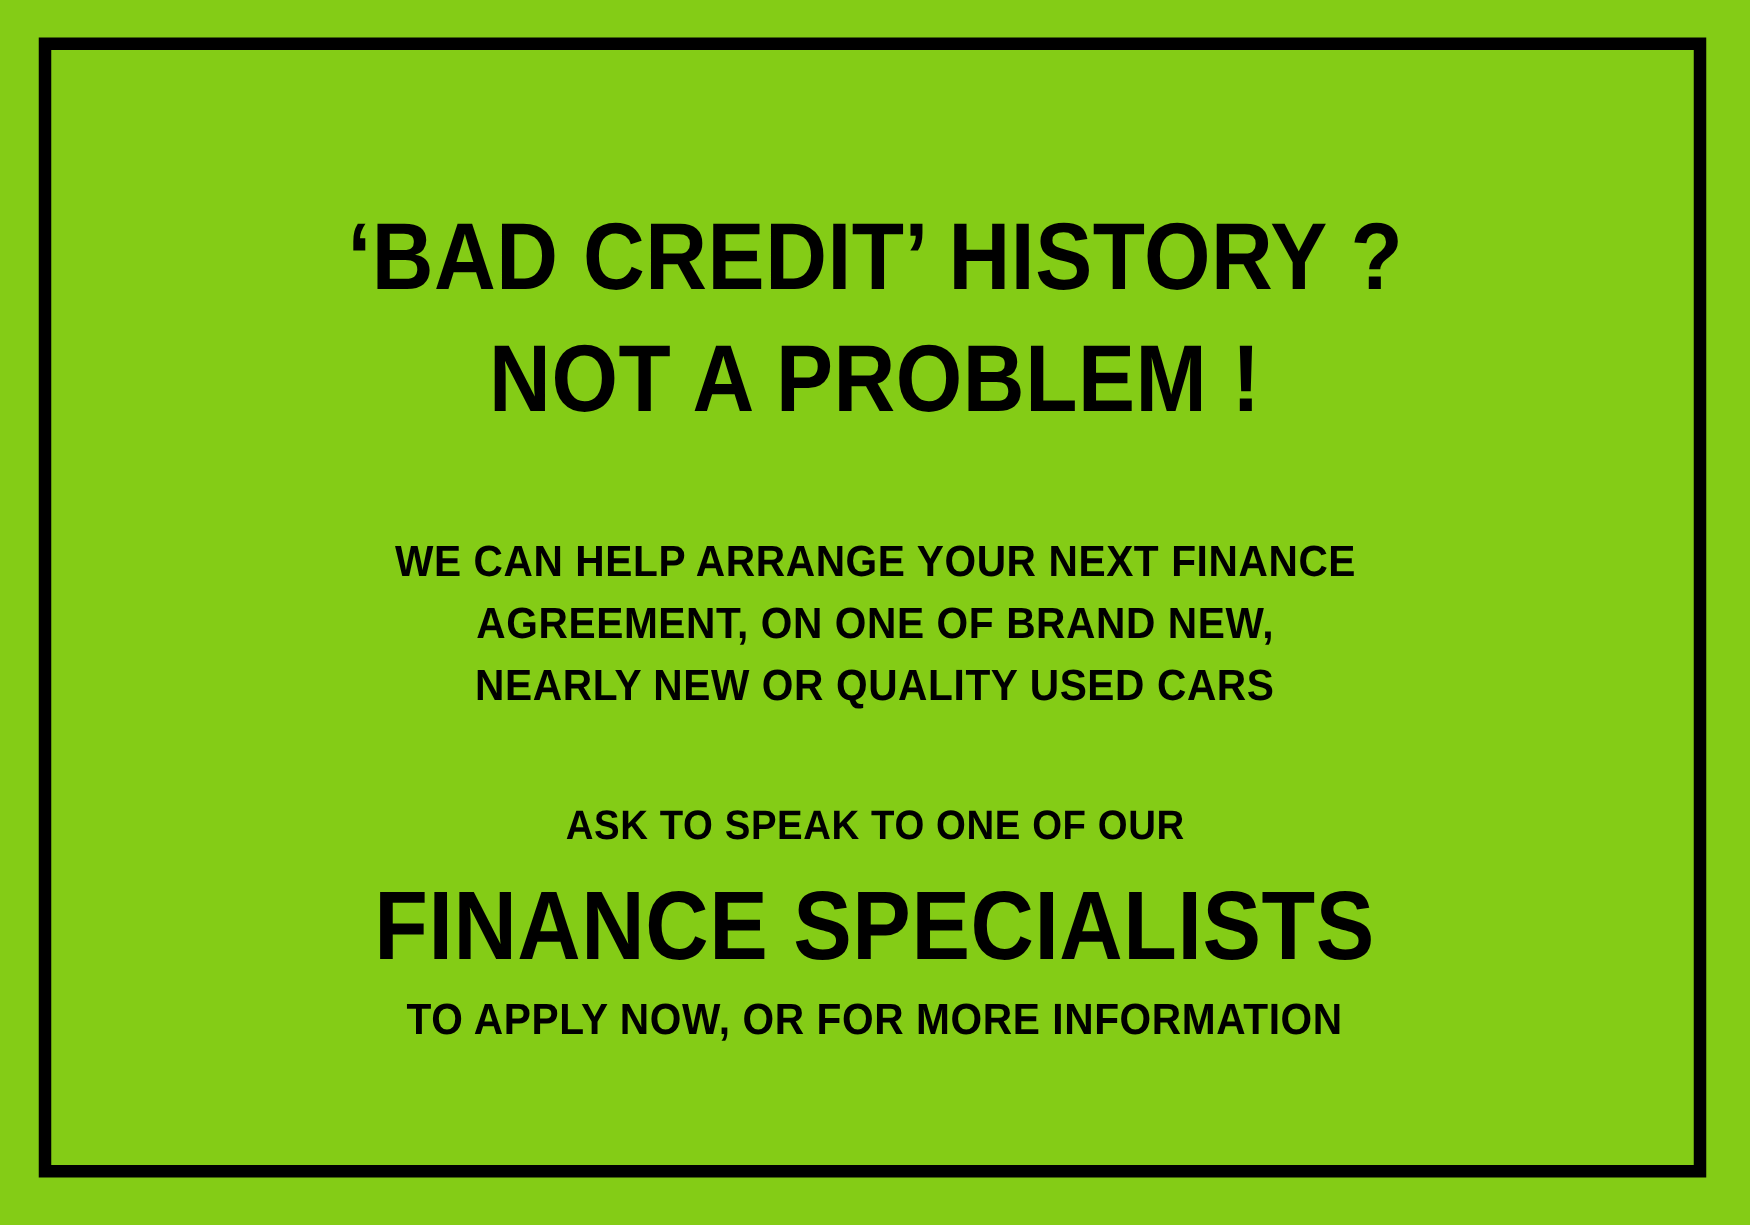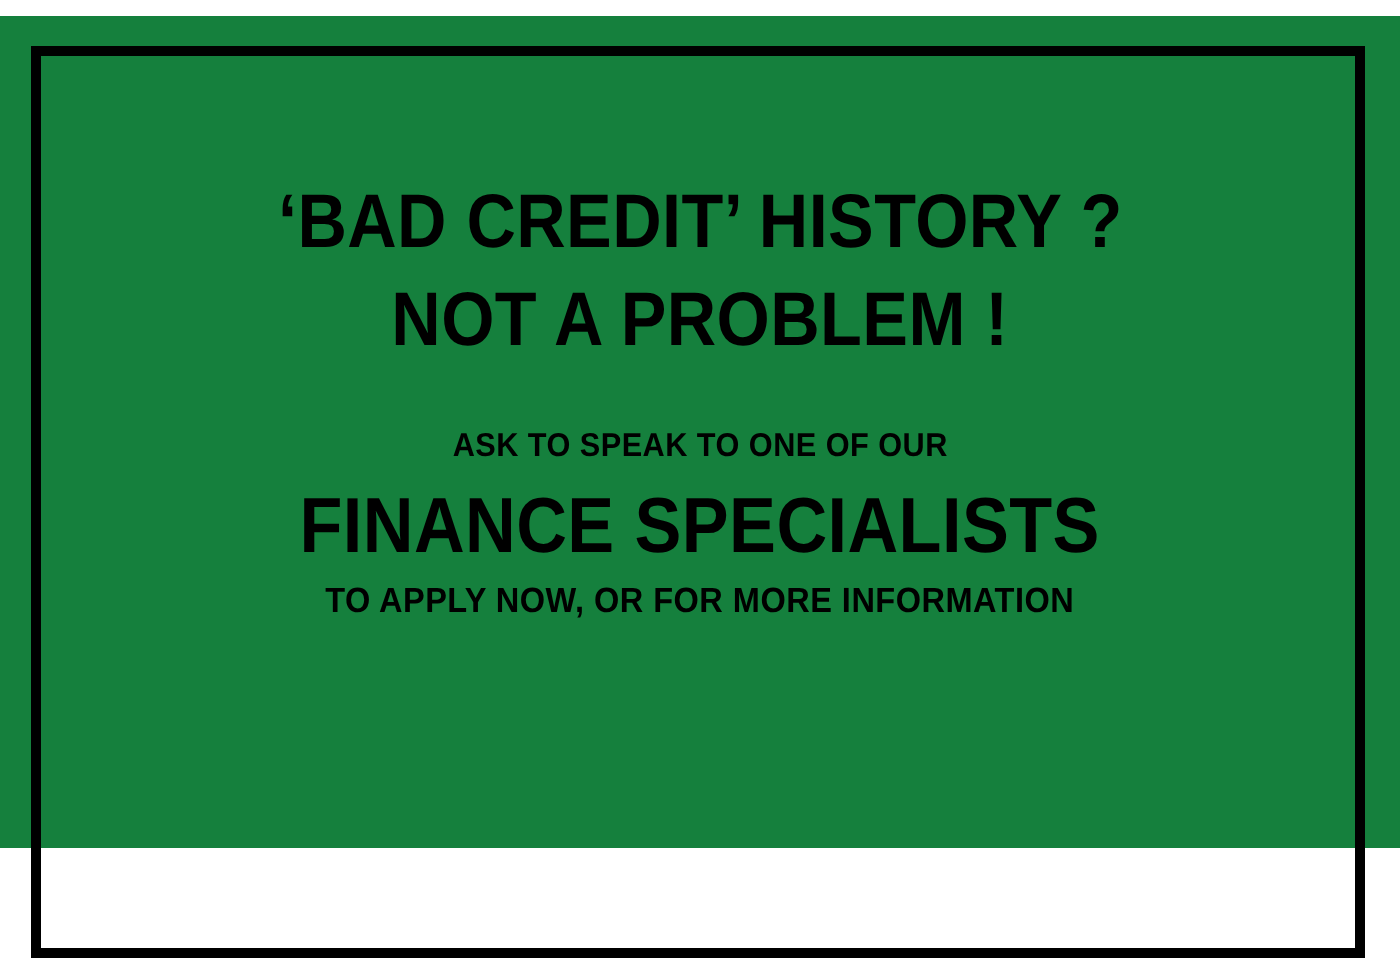--- a/index.html
+++ b/index.html
@@ -9,24 +9,23 @@
   body {
     width: 1400px;
     height: 980px;
     overflow: hidden;
     font-family: "Liberation Sans", sans-serif;
   }
 
   #poster {
     position: relative;
     width: 1400px;
-    height: 832px;
-    background: #15803d;
+    height: 980px;
+    background: #84cc16;
     box-sizing: border-box;
-    margin-top: 16px;
   }
 
   #frame {
     position: absolute;
     left: 31px;
     top: 30px;
     width: 1334px;
     height: 912px;
     border: 10px solid #000000;
     box-sizing: border-box;
@@ -114,20 +113,25 @@
 <div id="poster">
 
   <div id="frame"></div>
 
   <div id="content">
 
     <div class="line headline">‘BAD CREDIT’ HISTORY ?</div>
 
     <div class="line headline-2">NOT A PROBLEM !</div>
 
+    <div class="body-block">
+      <div class="line body-line">WE CAN HELP ARRANGE YOUR NEXT FINANCE</div>
+      <div class="line body-line">AGREEMENT, ON ONE OF BRAND NEW,</div>
+      <div class="line body-line">NEARLY NEW OR QUALITY USED CARS</div>
+    </div>
 
     <div class="line ask-line">ASK TO SPEAK TO ONE OF OUR</div>
 
     <div class="line specialists">FINANCE SPECIALISTS</div>
 
     <div class="line apply-line">TO APPLY NOW, OR FOR MORE INFORMATION</div>
 
   </div>
 </div>
 

